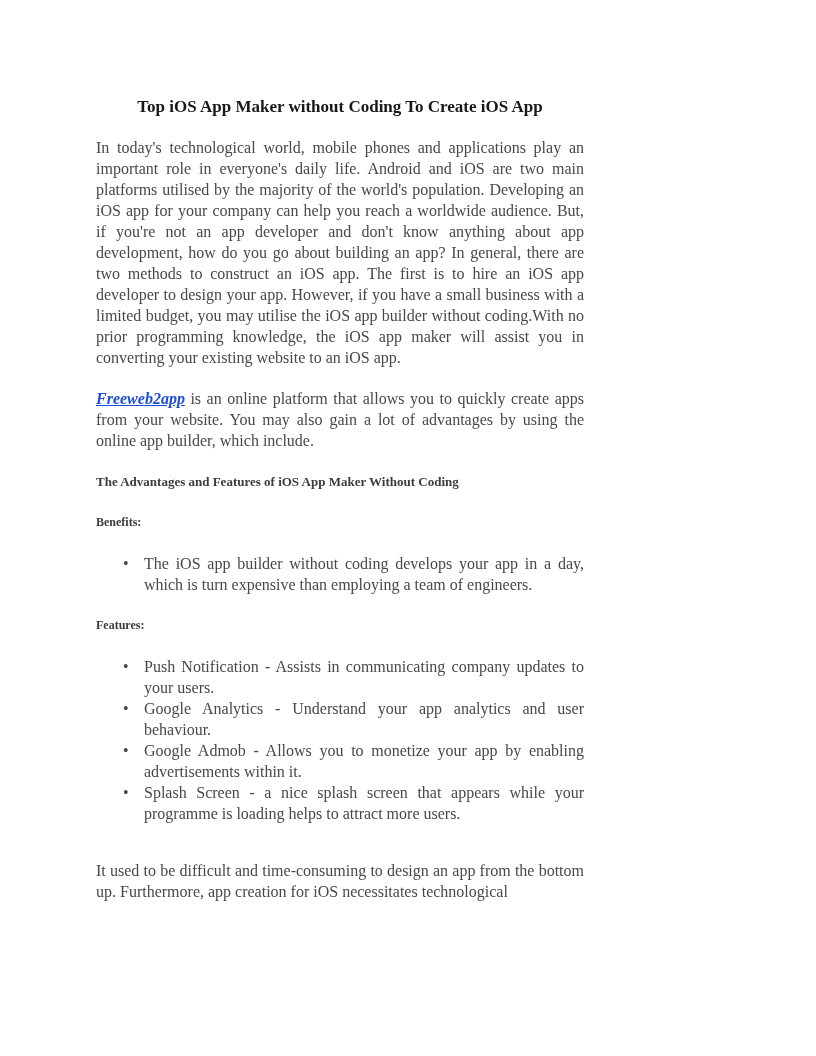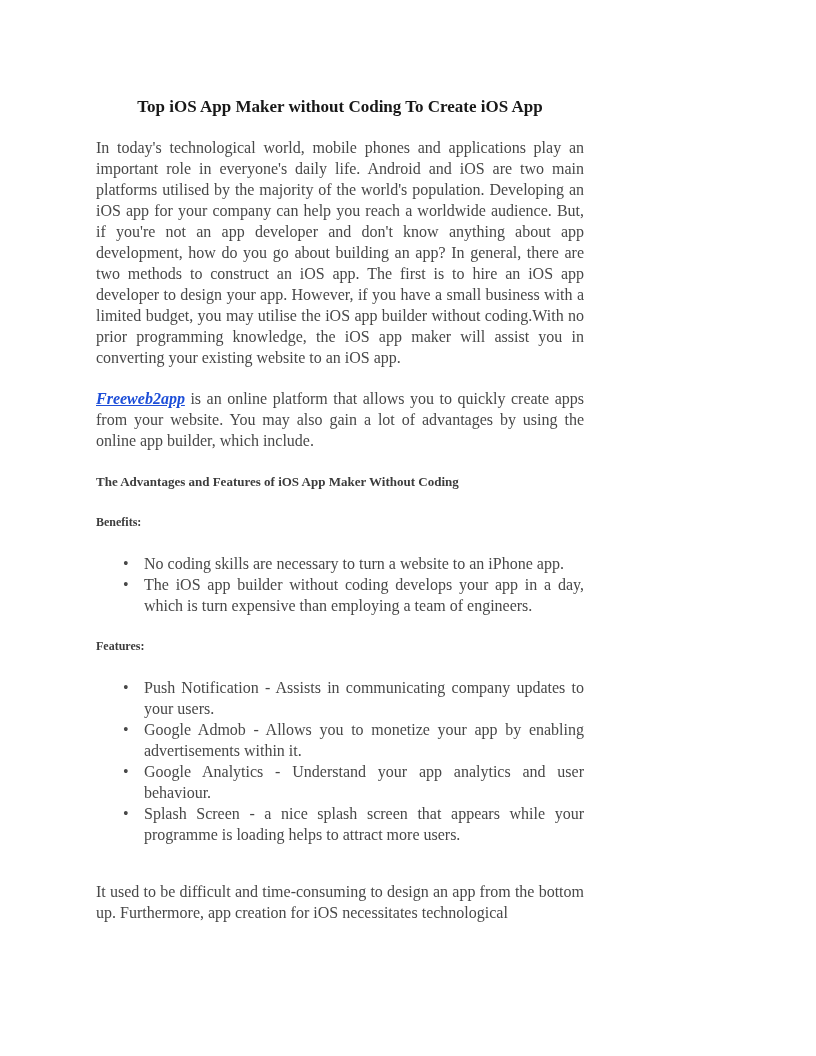--- a/index.html
+++ b/index.html
@@ -84,28 +84,27 @@
 
   <p class="body-para">In today's technological world, mobile phones and applications play an important role in everyone's daily life. Android and iOS are two main platforms utilised by the majority of the world's population. Developing an iOS app for your company can help you reach a worldwide audience. But, if you're not an app developer and don't know anything about app development, how do you go about building an app? In general, there are two methods to construct an iOS app. The first is to hire an iOS app developer to design your app. However, if you have a small business with a limited budget, you may utilise the iOS app builder without coding.With no prior programming knowledge, the iOS app maker will assist you in converting your existing website to an iOS app.</p>
 
   <p class="body-para"><a class="inline-link" style="color: #1d4ed8;">Freeweb2app</a> <span>is an online platform that allows you to quickly create apps from your website. You may also gain a lot of advantages by using the online app builder, which include.</span></p>
 
   <h2 class="section-heading">The Advantages and Features of iOS App Maker Without Coding</h2>
 
   <h3 class="sub-heading">Benefits:</h3>
 
   <ul class="bullet-list">
-    <li>No coding skills are necessary to turn a website to an iPhone app.</li>
     <li>The iOS app builder without coding develops your app in a day, which is turn expensive than employing a team of engineers.</li>
   </ul>
 
   <h3 class="sub-heading">Features:</h3>
 
   <ul class="bullet-list last-list">
     <li>Push Notification - Assists in communicating company updates to your users.</li>
+    <li>Google Analytics - Understand your app analytics and user behaviour.</li>
     <li>Google Admob - Allows you to monetize your app by enabling advertisements within it.</li>
-    <li>Google Analytics - Understand your app analytics and user behaviour.</li>
     <li>Splash Screen - a nice splash screen that appears while your programme is loading helps to attract more users.</li>
   </ul>
 
   <p class="body-para">It used to be difficult and time-consuming to design an app from the bottom up. Furthermore, app creation for iOS necessitates technological</p>
 
 </div>
 
 </body></html>

